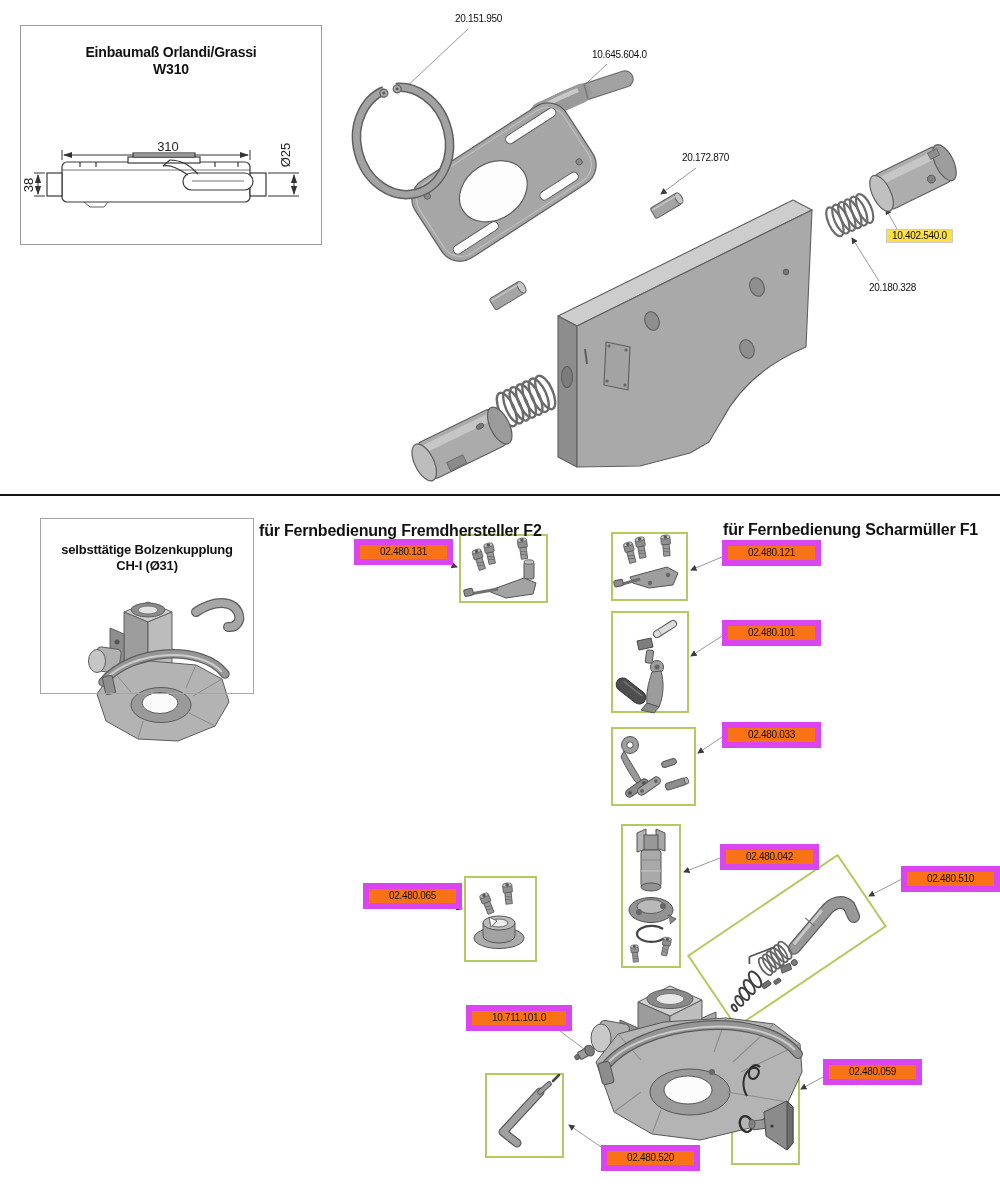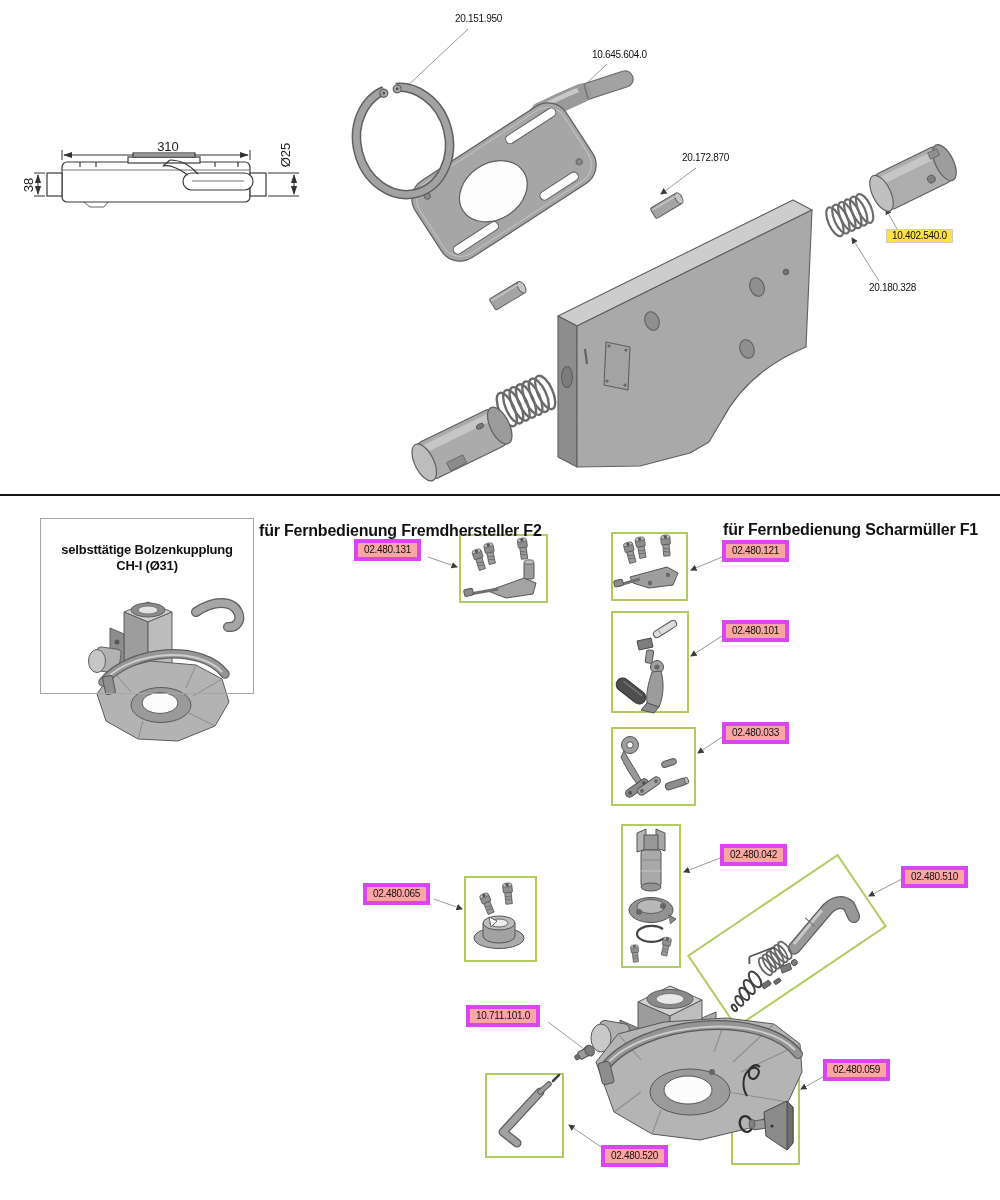--- a/index.html
+++ b/index.html
@@ -7,21 +7,21 @@
         font-family:"Liberation Sans","DejaVu Sans",sans-serif;overflow:hidden;}
   svg.canvas{position:absolute;left:0;top:0;z-index:1;}
   .frame{position:absolute;z-index:2;background:transparent;box-sizing:border-box;}
   .dim-box{left:20px;top:25px;width:302px;height:220px;border:1px solid #9a9a9a;}
   .prod-box{left:40px;top:518px;width:214px;height:176px;border:1px solid #a6a6a6;}
   .box-title{position:absolute;left:0;right:0;text-align:center;font-weight:bold;color:#111;
              letter-spacing:-0.2px;white-space:nowrap;}
   .divider{position:absolute;left:0;top:494px;width:1000px;height:2px;background:#161616;z-index:2;}
   .plabel{position:absolute;z-index:4;color:#101010;font-size:10px;letter-spacing:-0.3px;
           white-space:nowrap;line-height:1.2;}
-  .plabel.boxed{background:#fca5a5;border:4px solid #d946ef;padding:1px 6px;}
+  .plabel.boxed{background:#f97316;border:6px solid #d946ef;padding:1px 20px;}
   .plabel.faint{background:#fde047;border:1px solid #cccccc;padding:0 5px;}
   .gheading{position:absolute;z-index:4;font-weight:bold;font-size:16px;letter-spacing:-0.2px;
             color:#111;white-space:nowrap;}
 </style>
 </head>
 <body>
 
 <div class="page">
 
 <svg class="canvas" width="1000" height="1200" viewBox="0 0 1000 1200">
@@ -391,20 +391,24 @@
     <g>
       <rect x="752" y="1120" width="15" height="9" rx="2" fill="#9a9a9a" stroke="#555" transform="rotate(-8 760 1124)"></rect>
       <ellipse cx="752" cy="1124" rx="3" ry="4.5" fill="#808080" stroke="#555" stroke-width="0.8"></ellipse>
       <polygon points="764,1112 787,1101 793,1107 793,1143 787,1150 766,1136" fill="#8b8b8b" stroke="#4a4a4a"></polygon>
       <polygon points="787,1101 793,1107 793,1143 787,1150" fill="#6e6e6e" stroke="#4a4a4a"></polygon>
       <circle cx="772" cy="1126" r="1.6" fill="#333"></circle>
     </g>
   </g>
 </svg>
 
+<div class="frame dim-box">
+  <div class="box-title" style="top:18px;font-size:14px;">Einbaumaß Orlandi/Grassi</div>
+  <div class="box-title" style="top:35px;font-size:14px;">W310</div>
+</div>
 
 <div class="frame prod-box">
   <div class="box-title" style="top:23px;font-size:13px;">selbsttätige Bolzenkupplung</div>
   <div class="box-title" style="top:39px;font-size:13px;text-align:center;">CH-I (Ø31)</div>
 </div>
 
 <div class="divider"></div>
 
 <div class="gheading" style="left:259px;top:522px;">für Fernbedienung Fremdhersteller F2</div>
 <div class="gheading" style="left:723px;top:521px;">für Fernbedienung Scharmüller F1</div>

